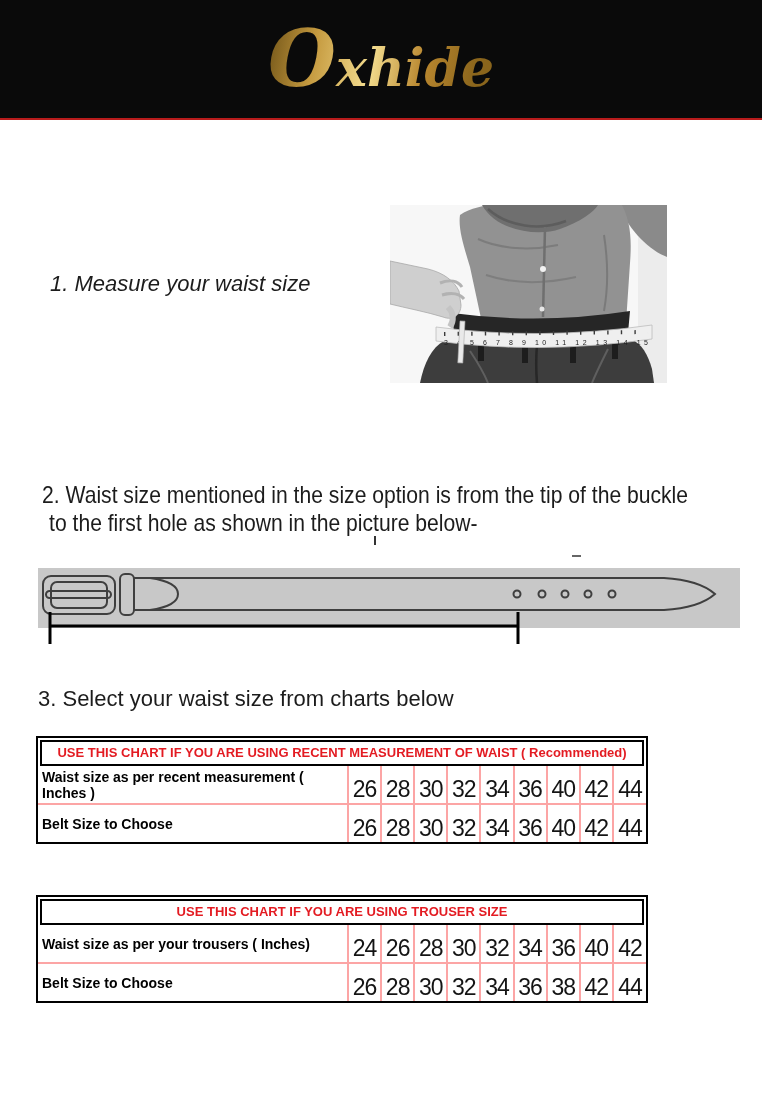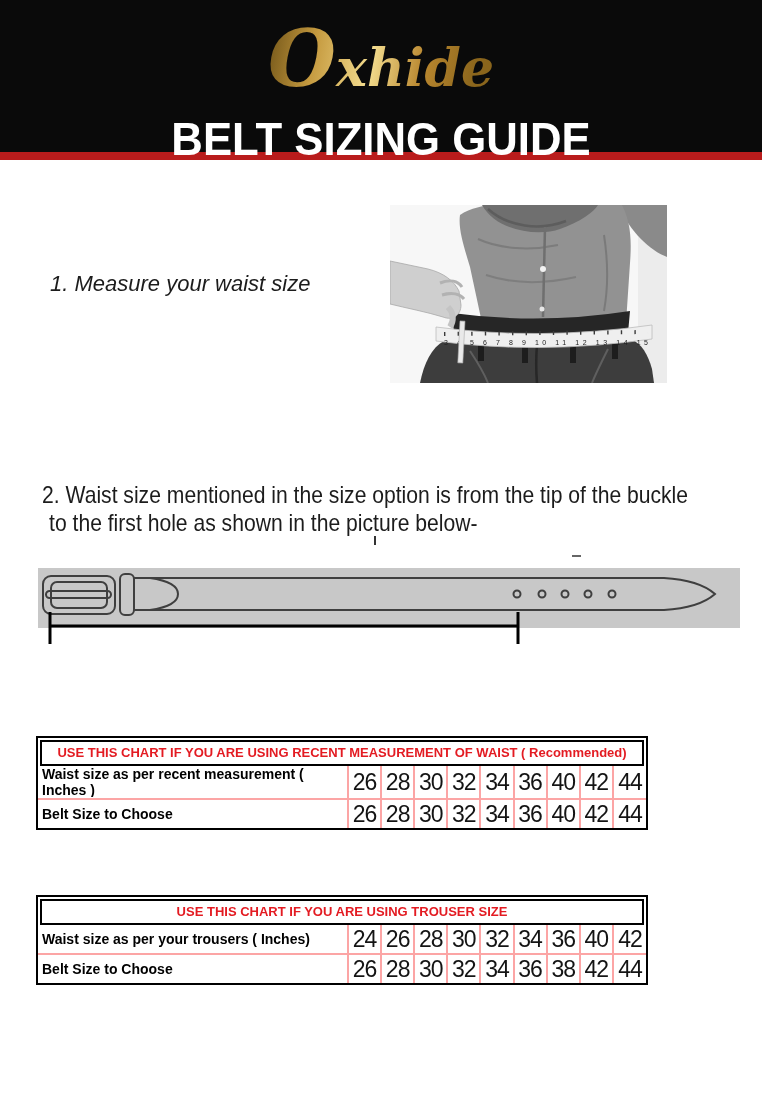--- a/index.html
+++ b/index.html
@@ -5,22 +5,22 @@
   :root{
     --accent-red:#e31b22;
     --header-bg:#0a0a0a;
     --ink:#1c1c1c;
   }
   *{box-sizing:border-box;margin:0;padding:0;}
   body{background:#fff;font-family:"Liberation Sans",sans-serif;}
   .page{position:relative;width:762px;height:1100px;background:#ffffff;overflow:hidden;margin:0 auto;}
 
   
-  .header{position:absolute;left:0;top:0;width:762px;height:160px;background:var(--header-bg);
-          border-bottom:8px solid #b91c1c;text-align:center;}
+  .header{position:absolute;left:0;top:0;width:762px;height:120px;background:var(--header-bg);
+          border-bottom:2px solid #b91c1c;text-align:center;}
   .brand{display:inline-block;margin-top:6px;font-family:"DejaVu Serif",serif;font-style:italic;
          font-size:52px;line-height:1.35;font-weight:bold;
          background:linear-gradient(100deg,#6b4f15 0%,#c59a3f 22%,#f3dc8e 46%,#b8862e 68%,#8a651c 90%);
          -webkit-background-clip:text;background-clip:text;color:transparent;}
   .brand::first-letter{font-size:1.5em;}
   .header-title{margin-top:0px;color:#ffffff;font-weight:bold;font-size:47px;letter-spacing:0px;
                 transform:scaleX(.93);transform-origin:50% 50%;white-space:nowrap;}
 
   
   .step{position:absolute;color:var(--ink);white-space:nowrap;}
@@ -40,21 +40,21 @@
   .tbl-title{margin:2px 2px 0 2px;border:2px solid #000;text-align:center;
              color:var(--accent-red);font-weight:bold;font-size:13px;padding:3px 0 4px 0;}
   .sizetable table{border-collapse:collapse;width:100%;table-layout:fixed;}
   .sizetable td{border:2px solid #fca5a5;height:27px;vertical-align:middle;overflow:hidden;}
   .sizetable td:first-child{border-left:none;}
   .sizetable td:last-child{border-right:none;}
   .sizetable tr:first-child td{border-top:none;}
   .sizetable tr:last-child td{border-bottom:none;}
   .sizetable col.label{width:310px;}
   td.rowlabel{font-weight:bold;font-size:14px;padding-left:4px;color:#000;border-radius:8px;}
-  td.val{text-align:center;font-size:23px;color:#141414;letter-spacing:-1px;padding-top:1px;}
+  td.val{text-align:center;font-size:23px;color:#141414;letter-spacing:-1px;padding-top:10px;}
 </style>
 </head>
 <body>
 
 <div class="page">
 
   <div class="header">
     <div class="brand">Oxhide</div>
     <div class="header-title">BELT SIZING GUIDE</div>
   </div>
@@ -131,20 +131,21 @@
       <circle cx="576" cy="58" r="3.5"></circle>
     </g>
 
     <g stroke="#000" stroke-width="3">
       <line x1="14" y1="90" x2="482" y2="90"></line>
       <line x1="14" y1="76" x2="14" y2="108"></line>
       <line x1="482" y1="76" x2="482" y2="108"></line>
     </g>
   </svg>
 
+  <div class="step step3">3. Select your waist size from charts below</div>
 
   <div class="sizetable t1">
     <div class="tbl-title">USE THIS CHART IF YOU ARE USING RECENT MEASUREMENT OF WAIST ( Recommended)</div>
     <table>
       <colgroup>
           <col class="label">
           <col>
           <col>
           <col>
           <col>

